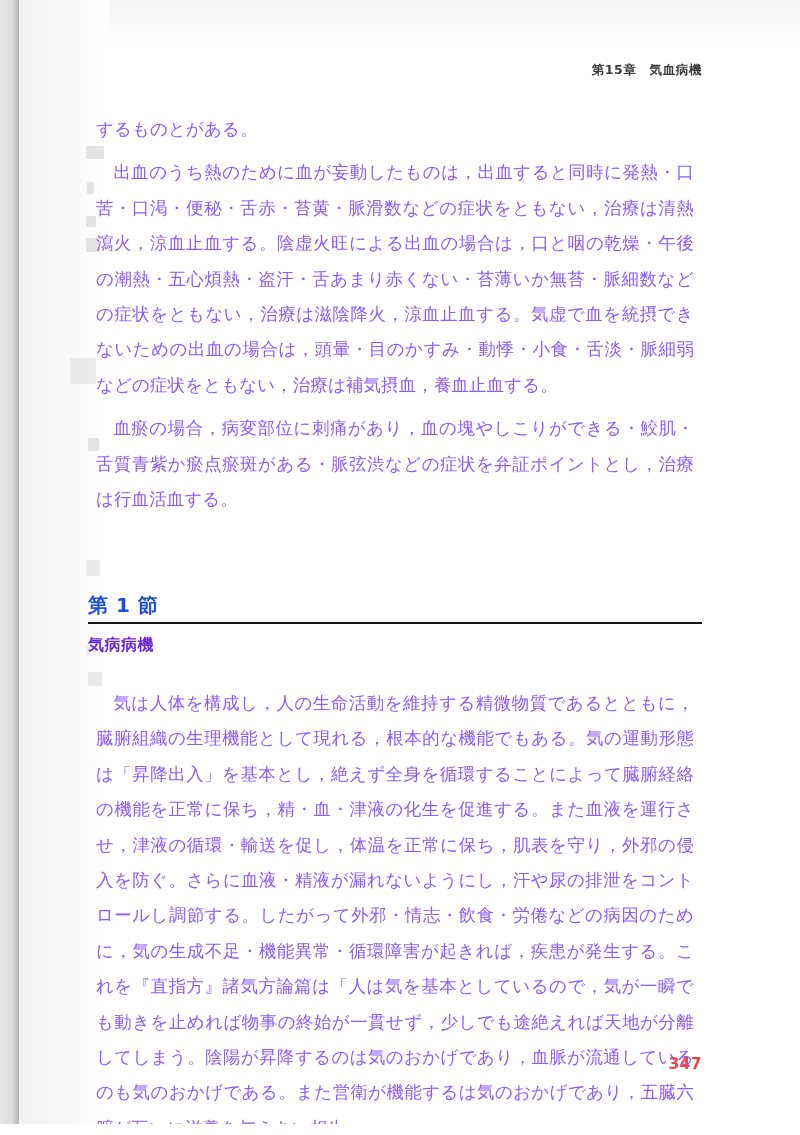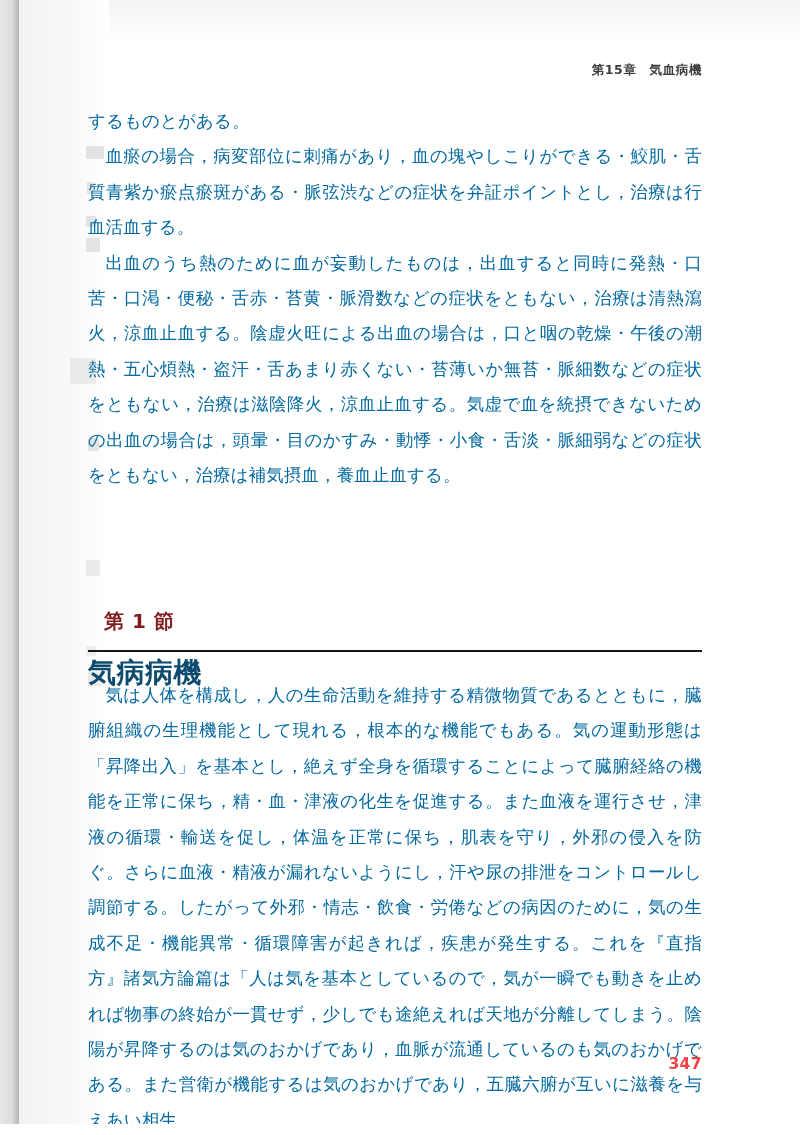--- a/index.html
+++ b/index.html
@@ -71,57 +71,57 @@
     white-space: pre;
     font-family: "DejaVu Sans", "Liberation Sans", sans-serif;
     font-weight: 700;
   }
 
   .body-block {
     top: 104px;
   }
 
   p.para {
-    margin: 0;
+    margin: 8px;
     font-size: 17.4px;
     line-height: 35.4px;
-    color: #0369a1;
+    color: #8b5cf6;
     text-align: justify;
     text-justify: inter-character;
     letter-spacing: .2px;
     text-indent: 0;
     white-space: pre-wrap;
   }
   p.para.indent { text-indent: 17.4px; }
 
   .section-head {
     top: 592px;
   }
   .sec-no {
-    margin: 16px;
+    margin: 0;
     font-size: 20px;
     font-weight: 700;
     line-height: 26px;
-    color: #7f1d1d;
+    color: #1d4ed8;
     letter-spacing: .5px;
     font-family: "DejaVu Sans", "Liberation Sans", sans-serif;
   }
   .sec-rule {
     margin: 4px 0 0 0;
     height: 0;
     border: 0;
     border-top: 2.6px solid #171717;
     width: 100%;
   }
   .sec-title {
     margin: 5px 0 0 0;
-    font-size: 28px;
+    font-size: 16px;
     font-weight: 700;
     line-height: 32px;
-    color: #0c4a6e;
+    color: #6d28d9;
     letter-spacing: .5px;
     font-family: "DejaVu Sans", "Liberation Sans", sans-serif;
   }
 
   .tail-block {
     top: 678px;
   }
 
   .folio {
     position: absolute;
@@ -150,22 +150,22 @@
   <div class="ghost" style="left:70px;  top:358px; width:26px; height:26px; opacity:.35;"></div>
   <div class="ghost" style="left:88px;  top:438px; width:11px; height:13px;"></div>
   <div class="ghost" style="left:86px;  top:560px; width:14px; height:16px; opacity:.4;"></div>
   <div class="ghost" style="left:88px;  top:672px; width:14px; height:14px; opacity:.4;"></div>
   <div class="ghost" style="left:86px;  top:646px; width:10px; height:10px; opacity:.3;"></div>
 
   <div class="running-head">第15章　気血病機</div>
 
   <div class="text-col body-block">
     <p class="para">するものとがある。</p>
+    <p class="para indent">出血のうち熱のために血が妄動したものは，出血すると同時に発熱・口苦・口渇・便秘・舌赤・苔黄・脈滑数などの症状をともない，治療は清熱瀉火，涼血止血する。陰虚火旺による出血の場合は，口と咽の乾燥・午後の潮熱・五心煩熱・盗汗・舌あまり赤くない・苔薄いか無苔・脈細数などの症状をともない，治療は滋陰降火，涼血止血する。気虚で血を統摂できないための出血の場合は，頭暈・目のかすみ・動悸・小食・舌淡・脈細弱などの症状をともない，治療は補気摂血，養血止血する。</p>
     <p class="para indent">血瘀の場合，病変部位に刺痛があり，血の塊やしこりができる・鮫肌・舌質青紫か瘀点瘀斑がある・脈弦渋などの症状を弁証ポイントとし，治療は行血活血する。</p>
-    <p class="para indent">出血のうち熱のために血が妄動したものは，出血すると同時に発熱・口苦・口渇・便秘・舌赤・苔黄・脈滑数などの症状をともない，治療は清熱瀉火，涼血止血する。陰虚火旺による出血の場合は，口と咽の乾燥・午後の潮熱・五心煩熱・盗汗・舌あまり赤くない・苔薄いか無苔・脈細数などの症状をともない，治療は滋陰降火，涼血止血する。気虚で血を統摂できないための出血の場合は，頭暈・目のかすみ・動悸・小食・舌淡・脈細弱などの症状をともない，治療は補気摂血，養血止血する。</p>
   </div>
 
   <div class="text-col section-head">
     <p class="sec-no">第 1 節</p>
     <hr class="sec-rule">
     <p class="sec-title">気病病機</p>
   </div>
 
   <div class="text-col tail-block">
     <p class="para indent">気は人体を構成し，人の生命活動を維持する精微物質であるとともに，臓腑組織の生理機能として現れる，根本的な機能でもある。気の運動形態は「昇降出入」を基本とし，絶えず全身を循環することによって臓腑経絡の機能を正常に保ち，精・血・津液の化生を促進する。また血液を運行させ，津液の循環・輸送を促し，体温を正常に保ち，肌表を守り，外邪の侵入を防ぐ。さらに血液・精液が漏れないようにし，汗や尿の排泄をコントロールし調節する。したがって外邪・情志・飲食・労倦などの病因のために，気の生成不足・機能異常・循環障害が起きれば，疾患が発生する。これを『直指方』諸気方論篇は「人は気を基本としているので，気が一瞬でも動きを止めれば物事の終始が一貫せず，少しでも途絶えれば天地が分離してしまう。陰陽が昇降するのは気のおかげであり，血脈が流通しているのも気のおかげである。また営衛が機能するは気のおかげであり，五臓六腑が互いに滋養を与えあい相生</p>

